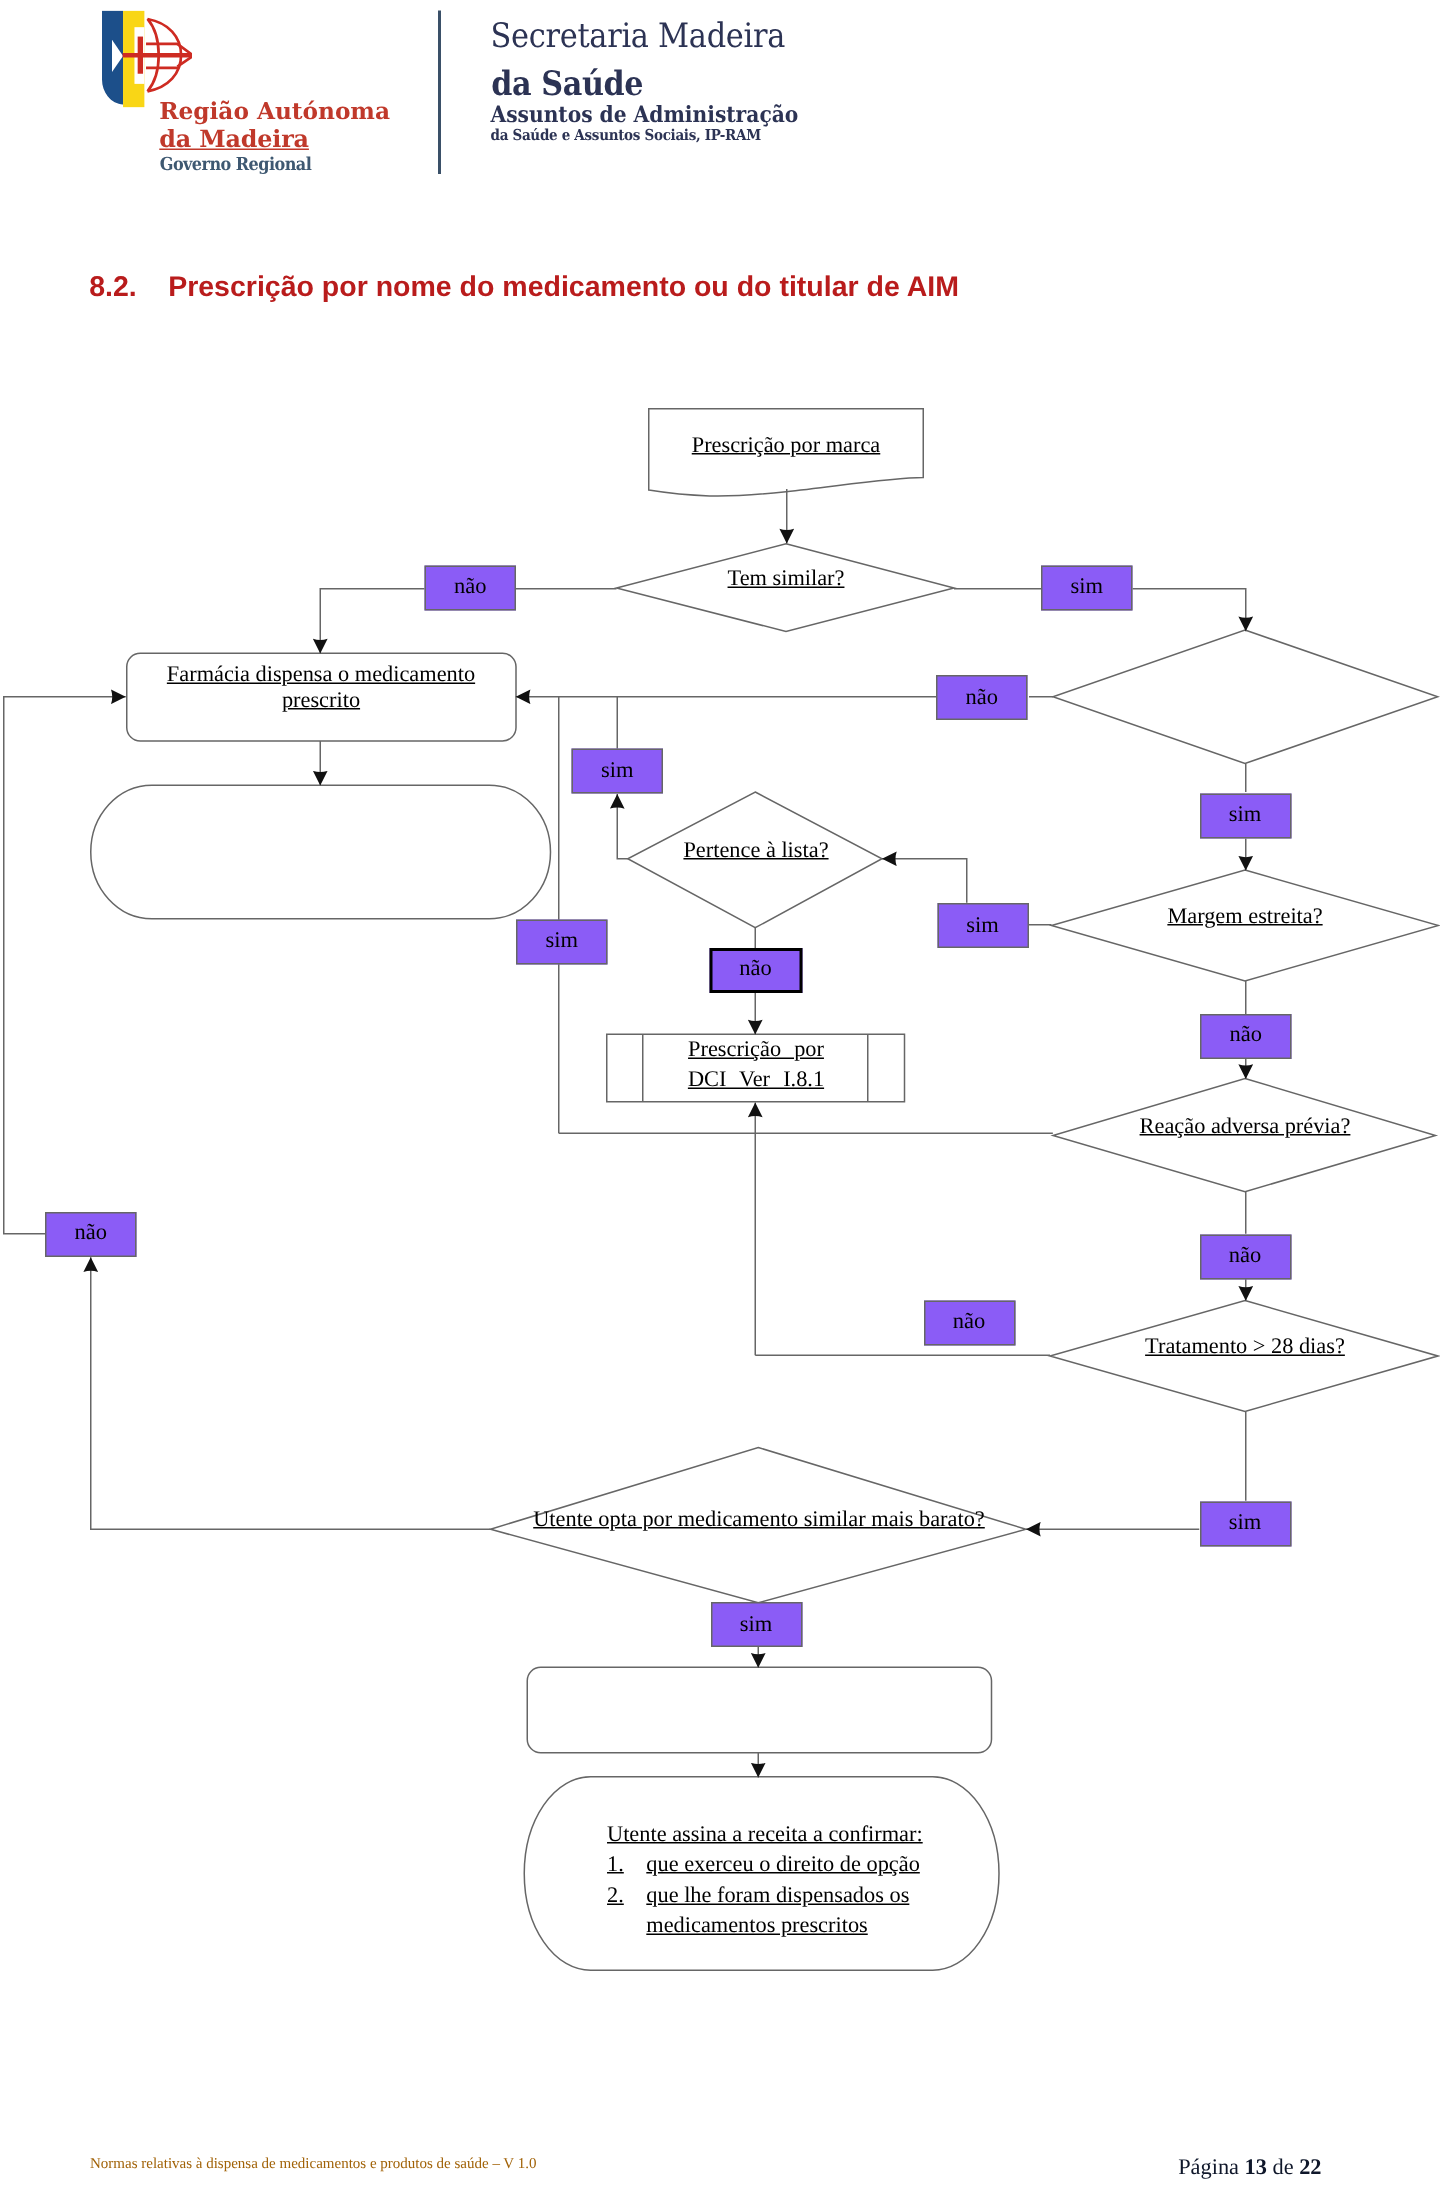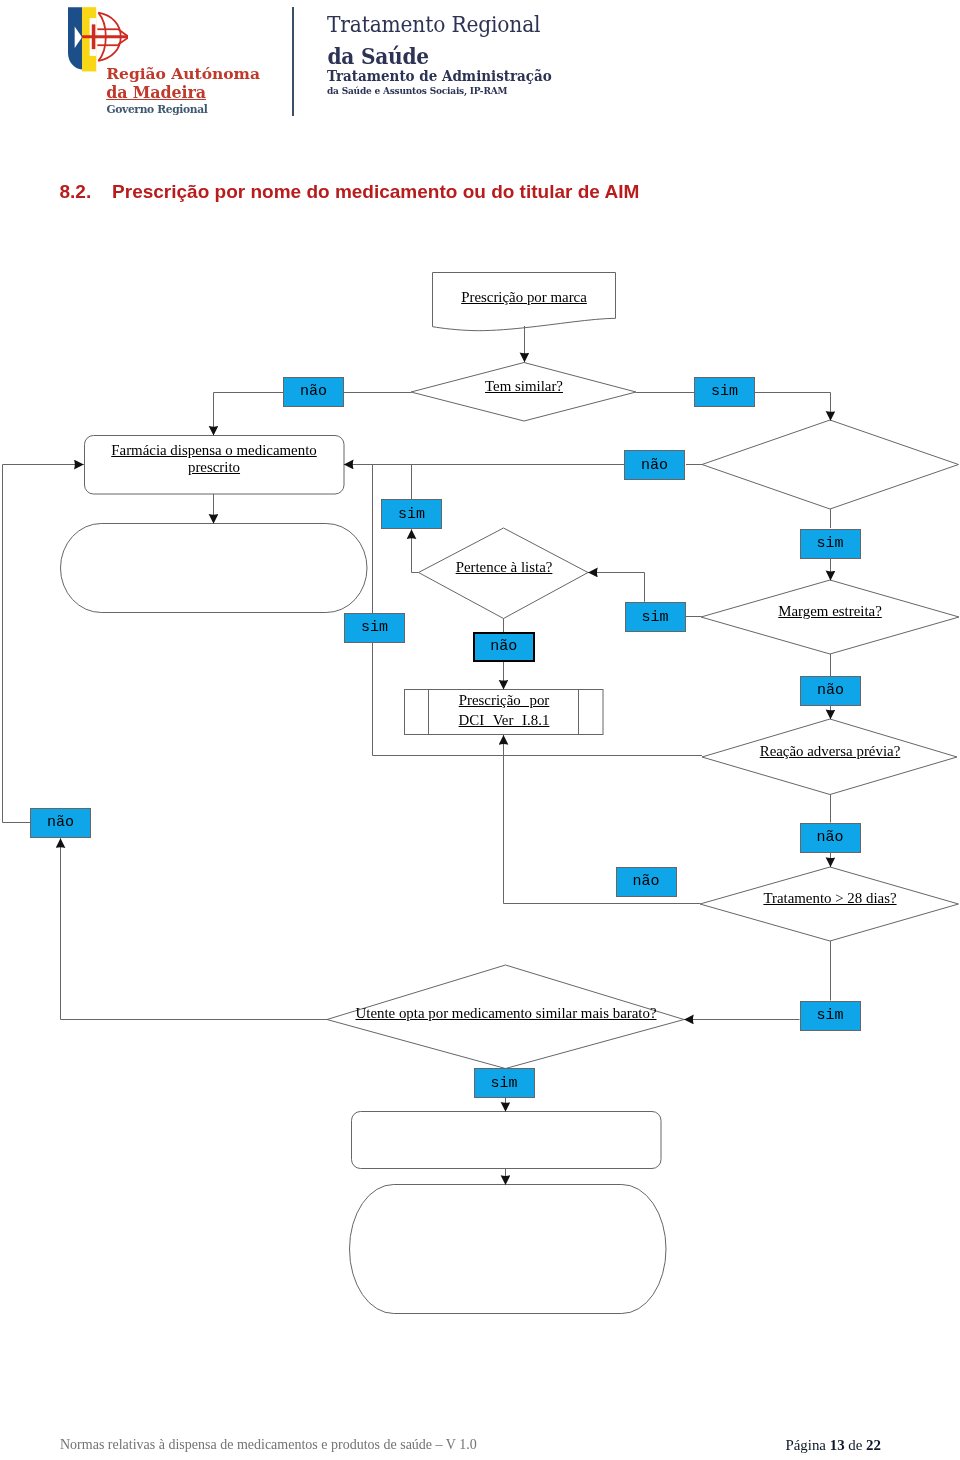--- a/index.html
+++ b/index.html
@@ -23,31 +23,31 @@
   .dept-l3{left:327px;top:69.3px;font-weight:bold;font-family:"DejaVu Serif Condensed","DejaVu Serif",serif;font-size:15.0px;letter-spacing:-0.01px;}
   .dept-l4{left:327px;top:85.6px;font-weight:bold;font-family:"DejaVu Serif Condensed","DejaVu Serif",serif;font-size:10px;letter-spacing:-0.2px;}
 
   
   #sec-title{position:absolute;left:59.5px;top:181px;font-size:19px;font-weight:bold;color:#b91c1c;white-space:nowrap;font-family:Liberation Sans, sans-serif;}
   #sec-title .num{display:inline-block;width:52.6px;}
 
   
   #flow{position:absolute;left:0;top:0;width:960px;height:1460px;}
   #flow svg{position:absolute;left:0;top:0;}
-  .lbl{position:absolute;box-sizing:border-box;border:1px solid #666;background:#0ea5e9;
-       font-size:15px;color:#000;text-align:center;font-family:Liberation Mono, monospace;
+  .lbl{position:absolute;box-sizing:border-box;border:1px solid #666;background:#8b5cf6;
+       font-size:15px;color:#000;text-align:center;font-family:Liberation Serif, serif;
        display:flex;align-items:center;justify-content:center;}
   .lbl.bold{border:2px solid #000;}
   .nodetext{position:absolute;box-sizing:border-box;font-size:14.9px;color:#000;text-align:center;
        font-family:"Liberation Serif",serif;line-height:18.4px;text-decoration:underline;}
   .nodetext.just{text-align:justify;}
 
   
   #footer{position:absolute;left:0;top:1437px;width:960px;height:23px;}
-  #footer-left{position:absolute;left:60px;top:0;font-size:14px;color:#737373;white-space:nowrap;}
+  #footer-left{position:absolute;left:60px;top:0;font-size:10px;color:#a16207;white-space:nowrap;}
   #footer-right{position:absolute;right:79px;top:0;font-size:14.9px;color:#0f172a;white-space:nowrap;}
   #footer-right b{font-weight:bold;}
 </style>
 </head>
 <body>
 
 <div id="page">
 
   <div id="header">
 
@@ -82,23 +82,23 @@
 
     <div id="logo-text">
       <div class="logo-l1">Região Autónoma</div>
       <div class="logo-l2">da Madeira</div>
       <div class="logo-l3">Governo Regional</div>
     </div>
 
     <div id="hdr-divider"></div>
 
     <div id="dept">
-      <div class="dept-l1">Tratamento Regional</div>
+      <div class="dept-l1">Secretaria Madeira</div>
       <div class="dept-l2">da Saúde</div>
-      <div class="dept-l3">Tratamento de Administração</div>
+      <div class="dept-l3">Assuntos de Administração</div>
       <div class="dept-l4">da Saúde e Assuntos Sociais, IP-RAM</div>
     </div>
   </div>
 
   <div id="sec-title">
     <span class="num">8.2.</span><span>Prescrição por nome do medicamento ou do titular de AIM</span>
   </div>
   <div id="flow">
     <svg width="960" height="1460" viewBox="0 0 960 1460" xmlns="http://www.w3.org/2000/svg">
       <defs>
@@ -211,20 +211,31 @@
       <div>DCI  Ver  I.8.1</div>
     </div>
 
     <div class="nodetext" style="left:730px;top:741.5px;width:200px;line-height:18px;">Reação adversa prévia?</div>
 
     <div class="nodetext" style="left:730px;top:888.5px;width:200px;line-height:18px;">Tratamento &gt; 28 dias?</div>
 
     <div class="nodetext" style="left:346px;top:1004px;width:320px;line-height:18px;">Utente opta por medicamento similar mais barato?</div>
 
 
+    <div class="nodetext" style="left:404.7px;top:1213.2px;width:215px;text-align:left;line-height:20.2px;">
+      <div>Utente assina a receita a confirmar:</div>
+      <div style="display:flex;">
+        <span style="width:26.2px;display:inline-block;flex:none;">1.</span>
+        <span style="flex:1;">que exerceu o direito de opção</span>
+      </div>
+      <div style="display:flex;">
+        <span style="width:26.2px;display:inline-block;flex:none;">2.</span>
+        <span style="flex:1;">que lhe foram dispensados os medicamentos prescritos</span>
+      </div>
+    </div>
 
     <div class="lbl" style="left:283px;top:376.5px;width:61px;height:30px;">não</div>
     <div class="lbl" style="left:694px;top:376.5px;width:61px;height:30px;">sim</div>
     <div class="lbl" style="left:624px;top:450px;width:61px;height:30px;">não</div>
     <div class="lbl" style="left:381px;top:499px;width:61px;height:30px;">sim</div>
     <div class="lbl" style="left:799.5px;top:528.5px;width:61px;height:30px;">sim</div>
     <div class="lbl" style="left:344px;top:612.5px;width:61px;height:30px;">sim</div>
     <div class="lbl" style="left:624.5px;top:602px;width:61px;height:30px;">sim</div>
     <div class="lbl bold" style="left:473px;top:631.5px;width:61.5px;height:30.5px;">não</div>
     <div class="lbl" style="left:800px;top:675.5px;width:61px;height:30px;">não</div>

